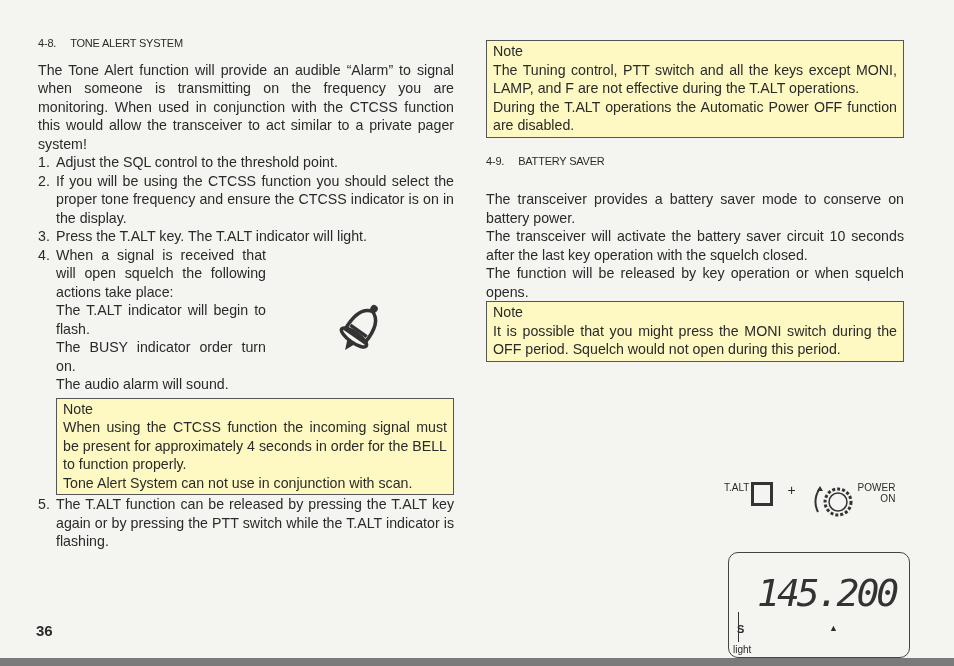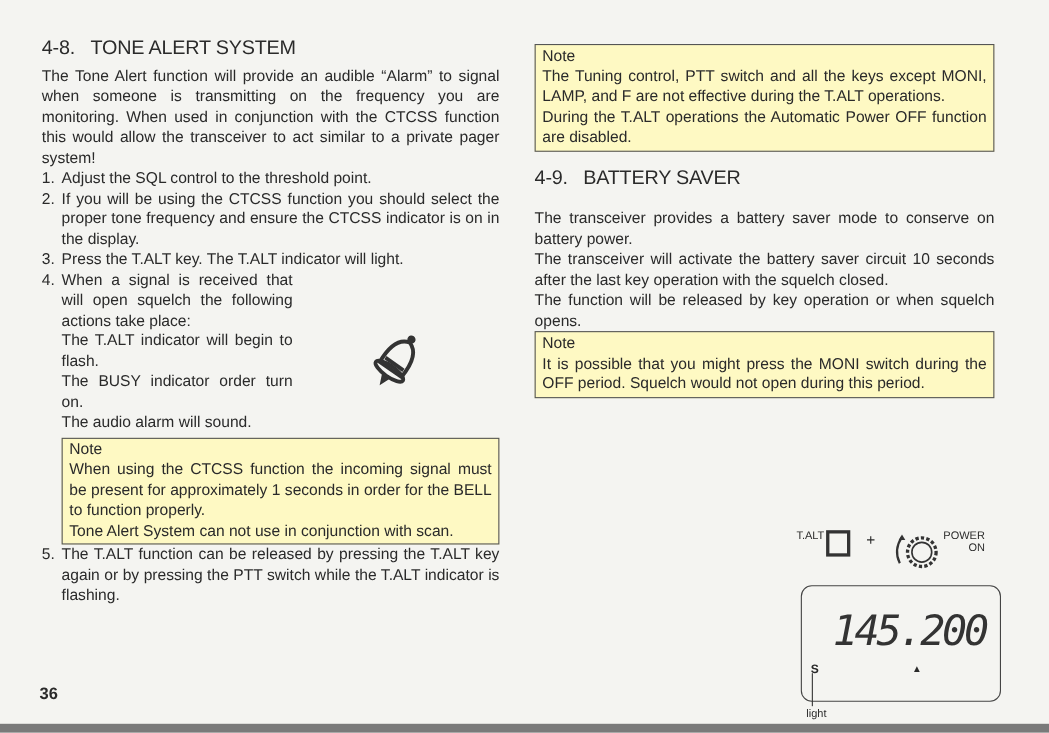--- a/index.html
+++ b/index.html
@@ -2,31 +2,31 @@
 <html><head>
 <meta charset="utf-8">
 <style>
   html,body{margin:0;padding:0;}
   body{width:954px;height:666px;background:#f4f4f1;position:relative;overflow:hidden;
        font-family:"Liberation Sans",sans-serif;color:#2a2a2a;}
   .page-bottom{position:absolute;left:0;right:0;top:658px;height:8px;background:#7a7a7a;}
   .col{position:absolute;font-size:14.2px;line-height:18.5px;}
   .left{left:38px;top:34px;width:416px;}
   .right{left:486px;top:40px;width:418px;}
-  h2{font-weight:normal;font-size:18px;margin:0 0 8px 0;letter-spacing:-0.2px;}
+  h2{font-weight:normal;font-size:11px;margin:0 0 8px 0;letter-spacing:-0.2px;}
   h2 .num{margin-right:14px;}
   p{margin:0;text-align:justify;text-align-last:left;}
   .li{display:flex;}
   .li .n{width:18px;flex:none;}
   .li .t{flex:1;}
   .note{border:1.5px solid #555;padding:1px 6px 2px 6px;background:#fef9c3;}
   .page-num{position:absolute;left:36px;top:622px;font-weight:bold;font-size:15px;}
   .bell{position:absolute;left:332px;top:298px;width:60px;height:56px;}
   .sub{padding-left:18px;}
-  .lcd{position:absolute;left:728px;top:532px;width:180px;height:104px;border:1.5px solid #444;border-radius:10px;}
+  .lcd{position:absolute;left:728px;top:552px;width:180px;height:104px;border:1.5px solid #444;border-radius:10px;}
   .lcd-digits{position:absolute;left:28px;top:18px;font-family:"DejaVu Sans Mono",monospace;font-size:38px;font-style:italic;letter-spacing:-3px;color:#333;}
   .lcd-s{position:absolute;left:8px;top:70px;font-size:11px;font-weight:bold;}
   .lcd-arrow{position:absolute;left:100px;top:70px;font-size:9px;}
   .light-line{position:absolute;left:738px;top:612px;width:1px;height:30px;background:#333;}
   .light-label{position:absolute;left:733px;top:644px;font-size:10px;}
   .keys{position:absolute;left:724px;top:482px;display:flex;align-items:flex-start;font-size:10px;}
   .key-box{width:16px;height:18px;border:3px solid #333;margin-left:2px;}
   .plus{margin:0 14px;font-size:14px;}
   .power-lbl{font-size:10px;line-height:11px;text-align:right;margin-left:4px;}
 </style>
@@ -54,21 +54,21 @@
       <span class="n">4.</span>
       <p class="t" style="width:210px;flex:none">When a signal is received that will open squelch the following actions take place:</p>
     </div>
   <div class="sub" style="width:210px">
     <p>The T.ALT indicator will begin to flash.</p>
     <p>The BUSY indicator order turn on.</p>
     <p>The audio alarm will sound.</p>
   </div>
   <div class="note" style="margin:4px 0 0 18px;">
     <div>Note</div>
-    <p>When using the CTCSS function the incoming signal must be present for approximately 1 seconds in order for the BELL to function properly.</p>
+    <p>When using the CTCSS function the incoming signal must be present for approximately 4 seconds in order for the BELL to function properly.</p>
     <p>Tone Alert System can not use in conjunction with scan.</p>
   </div>
   <div class="li">
       <span class="n">5.</span>
       <p class="t">The T.ALT function can be released by pressing the T.ALT key again or by pressing the PTT switch while the T.ALT indicator is flashing.</p>
     </div>
 </div>
 
 <svg class="bell" viewBox="0 0 60 56">
   <g transform="rotate(35 30 28)" fill="none" stroke="#333" stroke-width="3.5">

